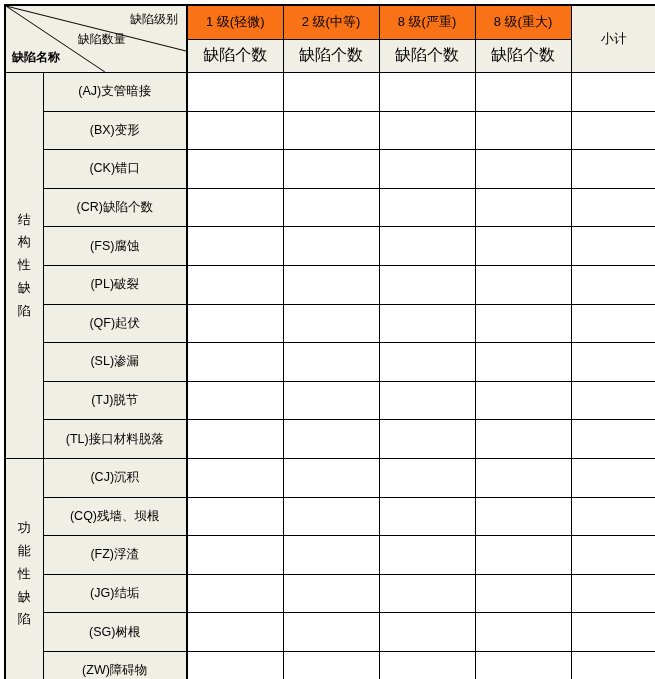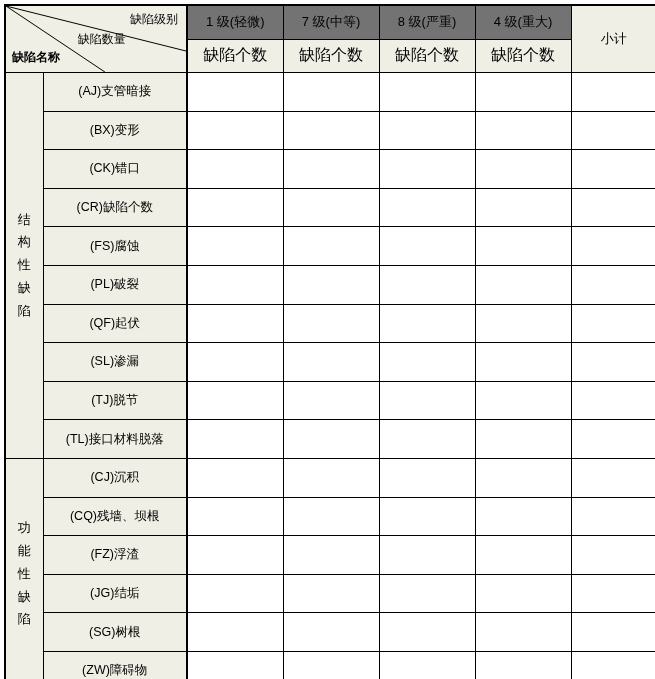--- a/index.html
+++ b/index.html
@@ -68,21 +68,21 @@
   }
   .corner .lbl-name {
     position: absolute;
     bottom: 6px;
     left: 6px;
     font-size: 12px;
     white-space: nowrap;
     font-weight: bold;
   }
   .hdr-level {
-    background: #737373;
+    background: #f97316;
     height: 32px;
     font-size: 13px;
     font-weight: normal;
   }
   .hdr-sub {
     background: #efefe5;
     height: 32px;
     font-size: 16px;
   }
   .hdr-sum {
@@ -142,23 +142,23 @@
           <td class="corner sep-right" colspan="2" rowspan="2">
             <svg class="diag" viewBox="0 0 182 66" preserveAspectRatio="none">
               <line x1="0" y1="0" x2="182" y2="45" stroke="#000" stroke-width="1"></line>
               <line x1="0" y1="0" x2="100" y2="66" stroke="#000" stroke-width="1"></line>
             </svg>
             <span class="lbl-level">缺陷级别</span>
             <span class="lbl-count">缺陷数量</span>
             <span class="lbl-name">缺陷名称</span>
           </td>
           <td class="hdr-level">1 级(轻微)</td>
-          <td class="hdr-level">7 级(中等)</td>
+          <td class="hdr-level">2 级(中等)</td>
           <td class="hdr-level">8 级(严重)</td>
-          <td class="hdr-level">4 级(重大)</td>
+          <td class="hdr-level">8 级(重大)</td>
           <td class="hdr-sum" rowspan="2">小计</td>
         </tr>
         <tr>
           <td class="hdr-sub">缺陷个数</td>
           <td class="hdr-sub">缺陷个数</td>
           <td class="hdr-sub">缺陷个数</td>
           <td class="hdr-sub">缺陷个数</td>
         </tr>
         <tr class="thick-top">
           <td class="cat-cell" rowspan="10">

